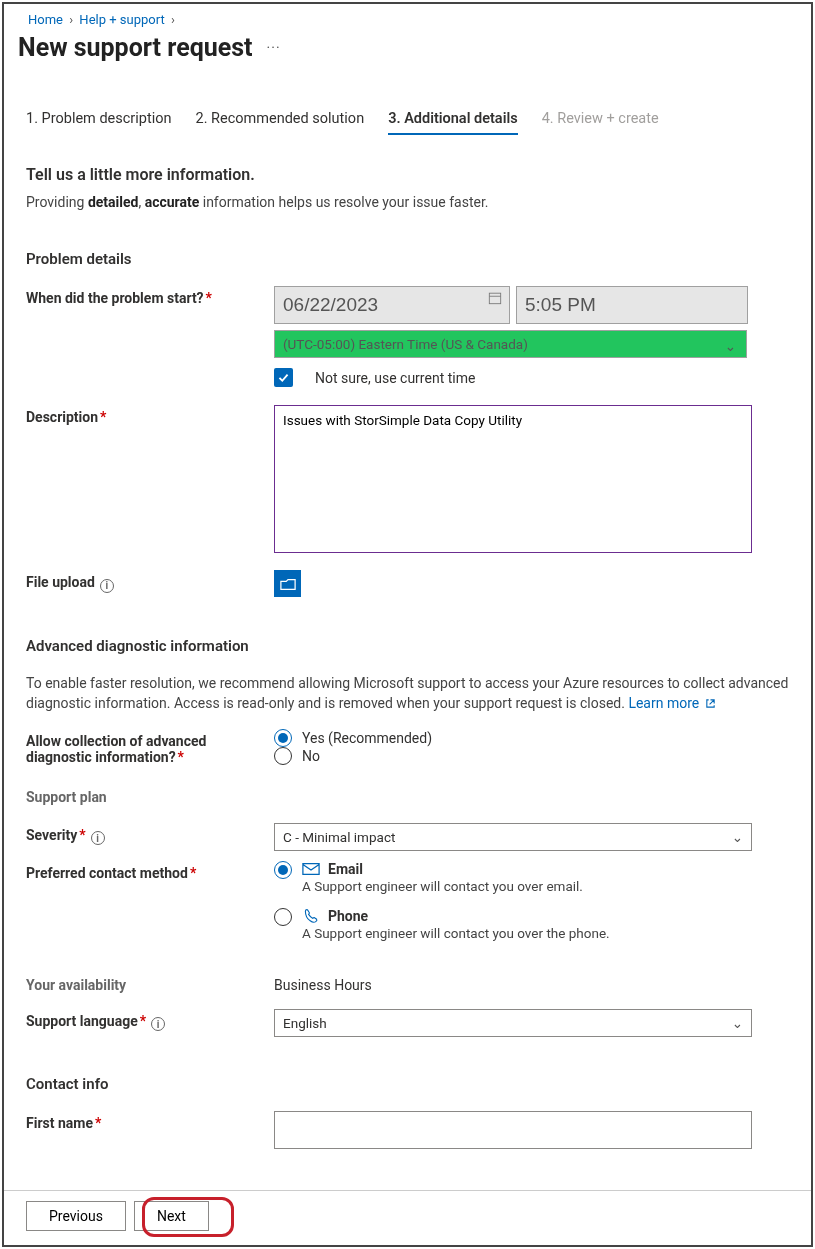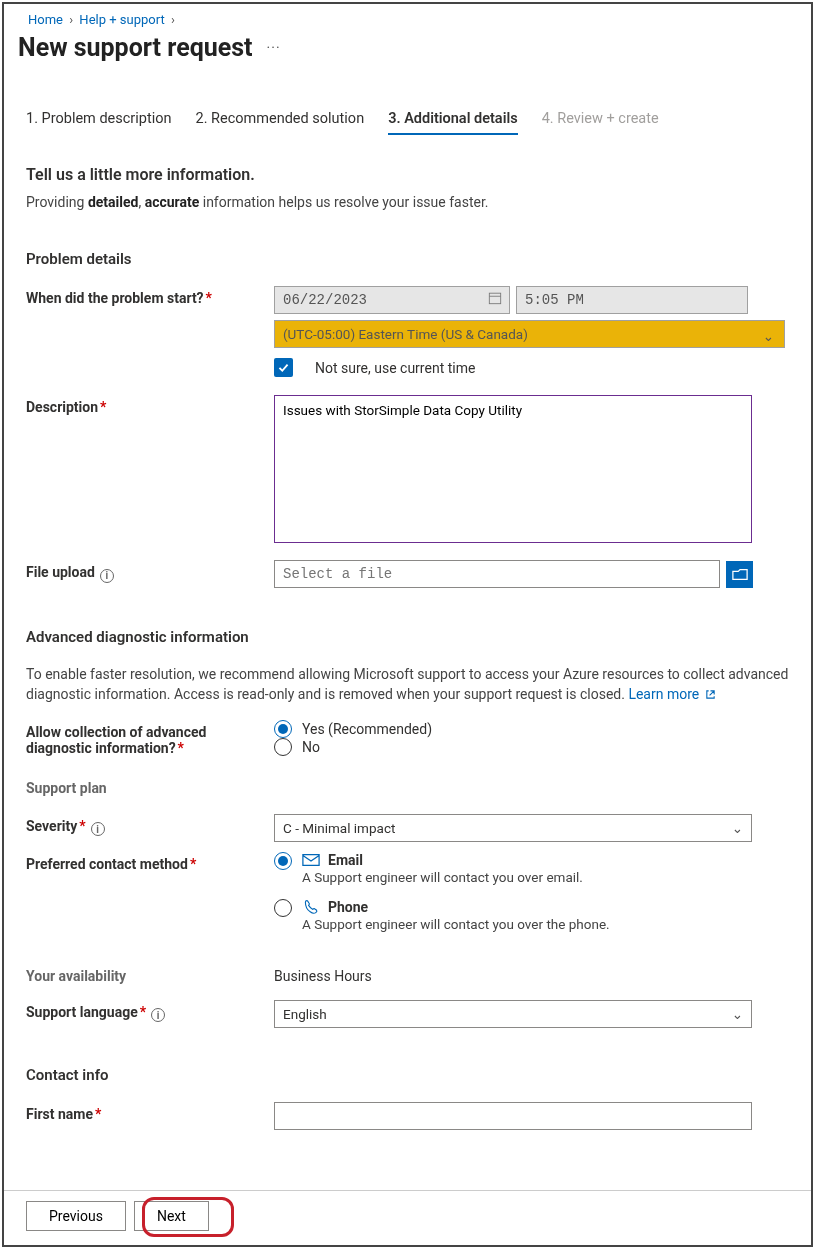--- a/index.html
+++ b/index.html
@@ -41,22 +41,22 @@
 
   .h3 { font-weight: 600; font-size: 15px; margin-top: 40px; margin-bottom: 18px; }
 
   .row { display: flex; margin-bottom: 8px; }
   .lbl-col { width: 248px; flex: 0 0 248px; padding-top: 4px; font-size: 14px; color: #323130; font-weight: bold; }
   .req { color: #c00; margin-left: 2px; }
   .fld-col { flex: 1; }
 
   .inline-row { display: flex; gap: 6px; margin-bottom: 6px; }
   .txt-in {
-    width: 100%; height: 28px; border: 1px solid #8a8886; padding: 0 8px;
-    font-size: 14px; background: #fff; font-family: Liberation Mono, monospace;
+    width: 100%; height: 38px; border: 1px solid #8a8886; padding: 0 8px;
+    font-size: 19px; background: #fff; font-family: Liberation Sans, sans-serif;
   }
   .txt-in.disabled { background: #e6e6e6; color: #555; border-color: #a0a0a0; }
   .date-in { width: 236px; position: relative; }
   .time-in { width: 232px; }
   .cal-icon { position: absolute; right: 8px; top: 5px; color: #777; pointer-events: none; }
   .tz-in { width: 473px; position: relative; background: #e6e6e6; }
   .tz-in .chev-d { position: absolute; right: 10px; top: 7px; color: #555; }
   .chk-row { display: flex; align-items: center; margin-top: 10px; gap: 22px; }
   .chk-box {
     width: 19px; height: 19px; background: #0067b8; display: flex;
@@ -159,21 +159,21 @@
             <input class="txt-in disabled" disabled="" value="06/22/2023" style="">
             <span class="cal-icon">
               <svg width="14" height="14" viewBox="0 0 16 16">
                   <rect x="1.5" y="2.5" width="13" height="12" fill="none" stroke="#777"></rect>
                   <line x1="1.5" y1="6" x2="14.5" y2="6" stroke="#777"></line>
                 </svg>
             </span>
           </div>
           <input class="txt-in disabled time-in" disabled="" value="5:05 PM" style="">
         </div>
-        <div class="select tz-in" style="width:511px;background:#eab308;border-color:#a0a0a0;color:#555">
+        <div class="select tz-in" style="width:473px;background:#22c55e;border-color:#a0a0a0;color:#555">
           <span>(UTC-05:00) Eastern Time (US &amp; Canada)</span>
           <span class="chev-d">⌄</span>
         </div>
         <div class="chk-row">
           <div class="chk-box">
             <svg viewBox="0 0 16 16">
                 <path d="M3 8.5 L6.5 12 L13 4.5" stroke="#fff" stroke-width="2.3" fill="none"></path>
               </svg>
           </div>
           <span>Not sure, use current time</span>
@@ -189,21 +189,20 @@
         <textarea class="textarea" style="">Issues with StorSimple Data Copy Utility</textarea>
       </div>
     </div>
 
     <div class="row" style="margin-top:14px">
       <div class="lbl-col">
         <span>File upload</span><span class="info-ic">i</span>
       </div>
       <div class="fld-col">
         <div class="file-row">
-          <input class="txt-in file-in" placeholder="Select a file" style="">
           <div class="file-btn">
             <svg width="16" height="14" viewBox="0 0 18 14">
                 <path d="M1 4 L7 4 L9 2 L17 2 L17 13 L1 13 Z" stroke="#fff" fill="none" stroke-width="1.4"></path>
               </svg>
           </div>
         </div>
       </div>
     </div>
 
     <div class="h3">Advanced diagnostic information</div>

